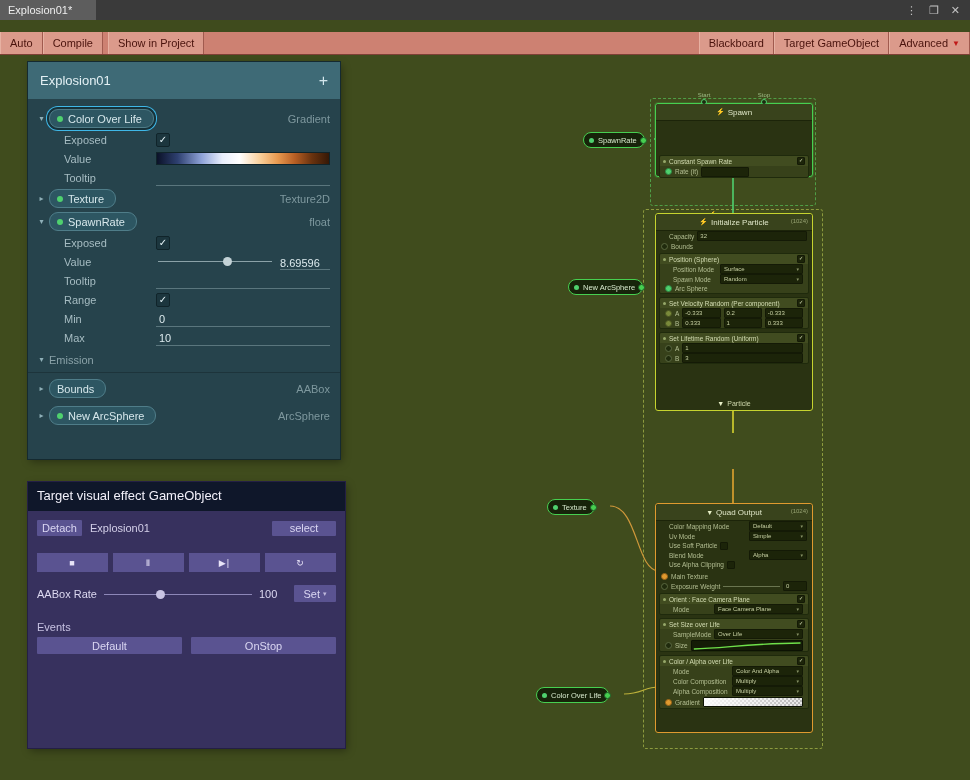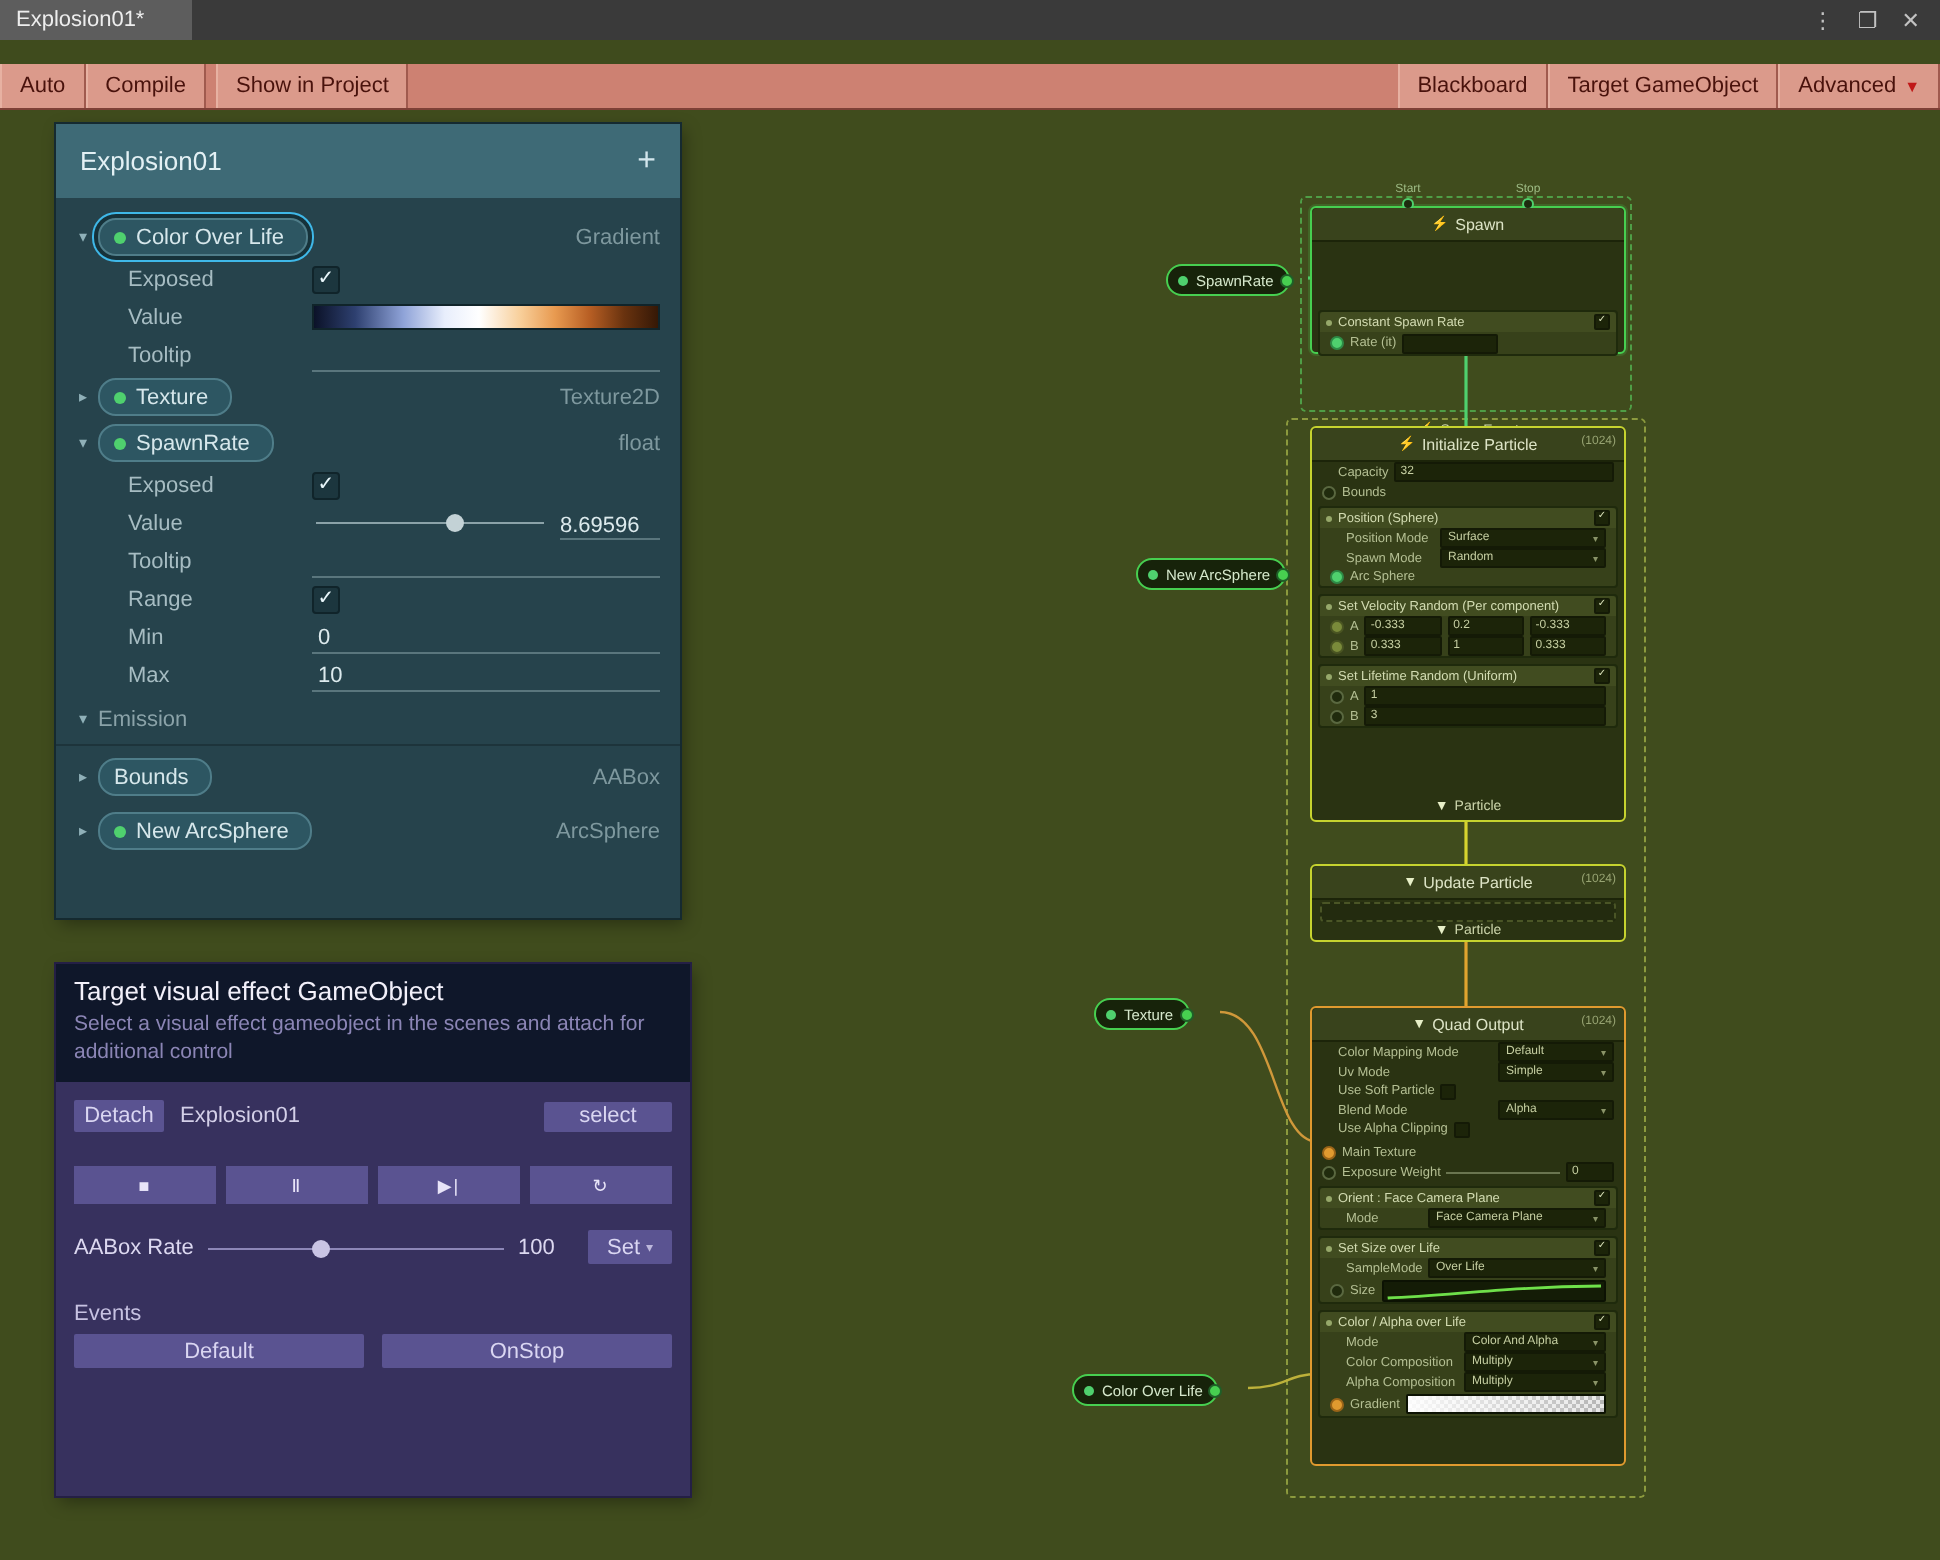--- a/index.html
+++ b/index.html
@@ -268,32 +268,20 @@
         <span class="n-label">B</span>
         <span class="n-field" style="flex:1;">3</span>
       </div>
     </div>
     <div class="n-footer">
       <span class="n-ic">▼</span>
       <span>Particle</span>
     </div>
   </div>
 
-  <div class="node n-yellow" style="left:655px;top:390px;height:37px;">
-    <div class="n-header">
-      <span class="n-ic">▼</span>
-      <span>Update Particle</span>
-      <span class="n-badge">(1024)</span>
-    </div>
-    <div class="empty-slot"></div>
-    <div class="n-footer" style="height:10px;">
-      <span class="n-ic">▼</span>
-      <span>Particle</span>
-    </div>
-  </div>
 
   <div class="node n-orange" style="left:655px;top:461px;height:228px;">
     <div class="n-header">
       <span class="n-ic">▼</span>
       <span>Quad Output</span>
       <span class="n-badge">(1024)</span>
     </div>
     <div class="n-row">
       <span class="n-label" style="margin-left:8px;flex:1;">Color Mapping Mode</span>
       <span class="n-drop" style="width:50px;">Default</span>
@@ -500,21 +488,20 @@
           <span>New ArcSphere</span>
         </div>
         <span class="bb-type">ArcSphere</span>
       </div>
     </div>
   </div>
 
   <div class="target">
     <div class="tg-header">
       <div class="tg-title">Target visual effect GameObject</div>
-      <div class="tg-sub">Select a visual effect gameobject in the scenes and attach for additional control</div>
     </div>
     <div class="tg-body">
       <div class="tg-row1">
         <div class="btn-p tg-detach">Detach</div>
         <span class="tg-objname">Explosion01</span>
         <div class="btn-p tg-select">select</div>
       </div>
       <div class="tg-media">
         <div class="tg-mbtn">
             <span>■</span>

